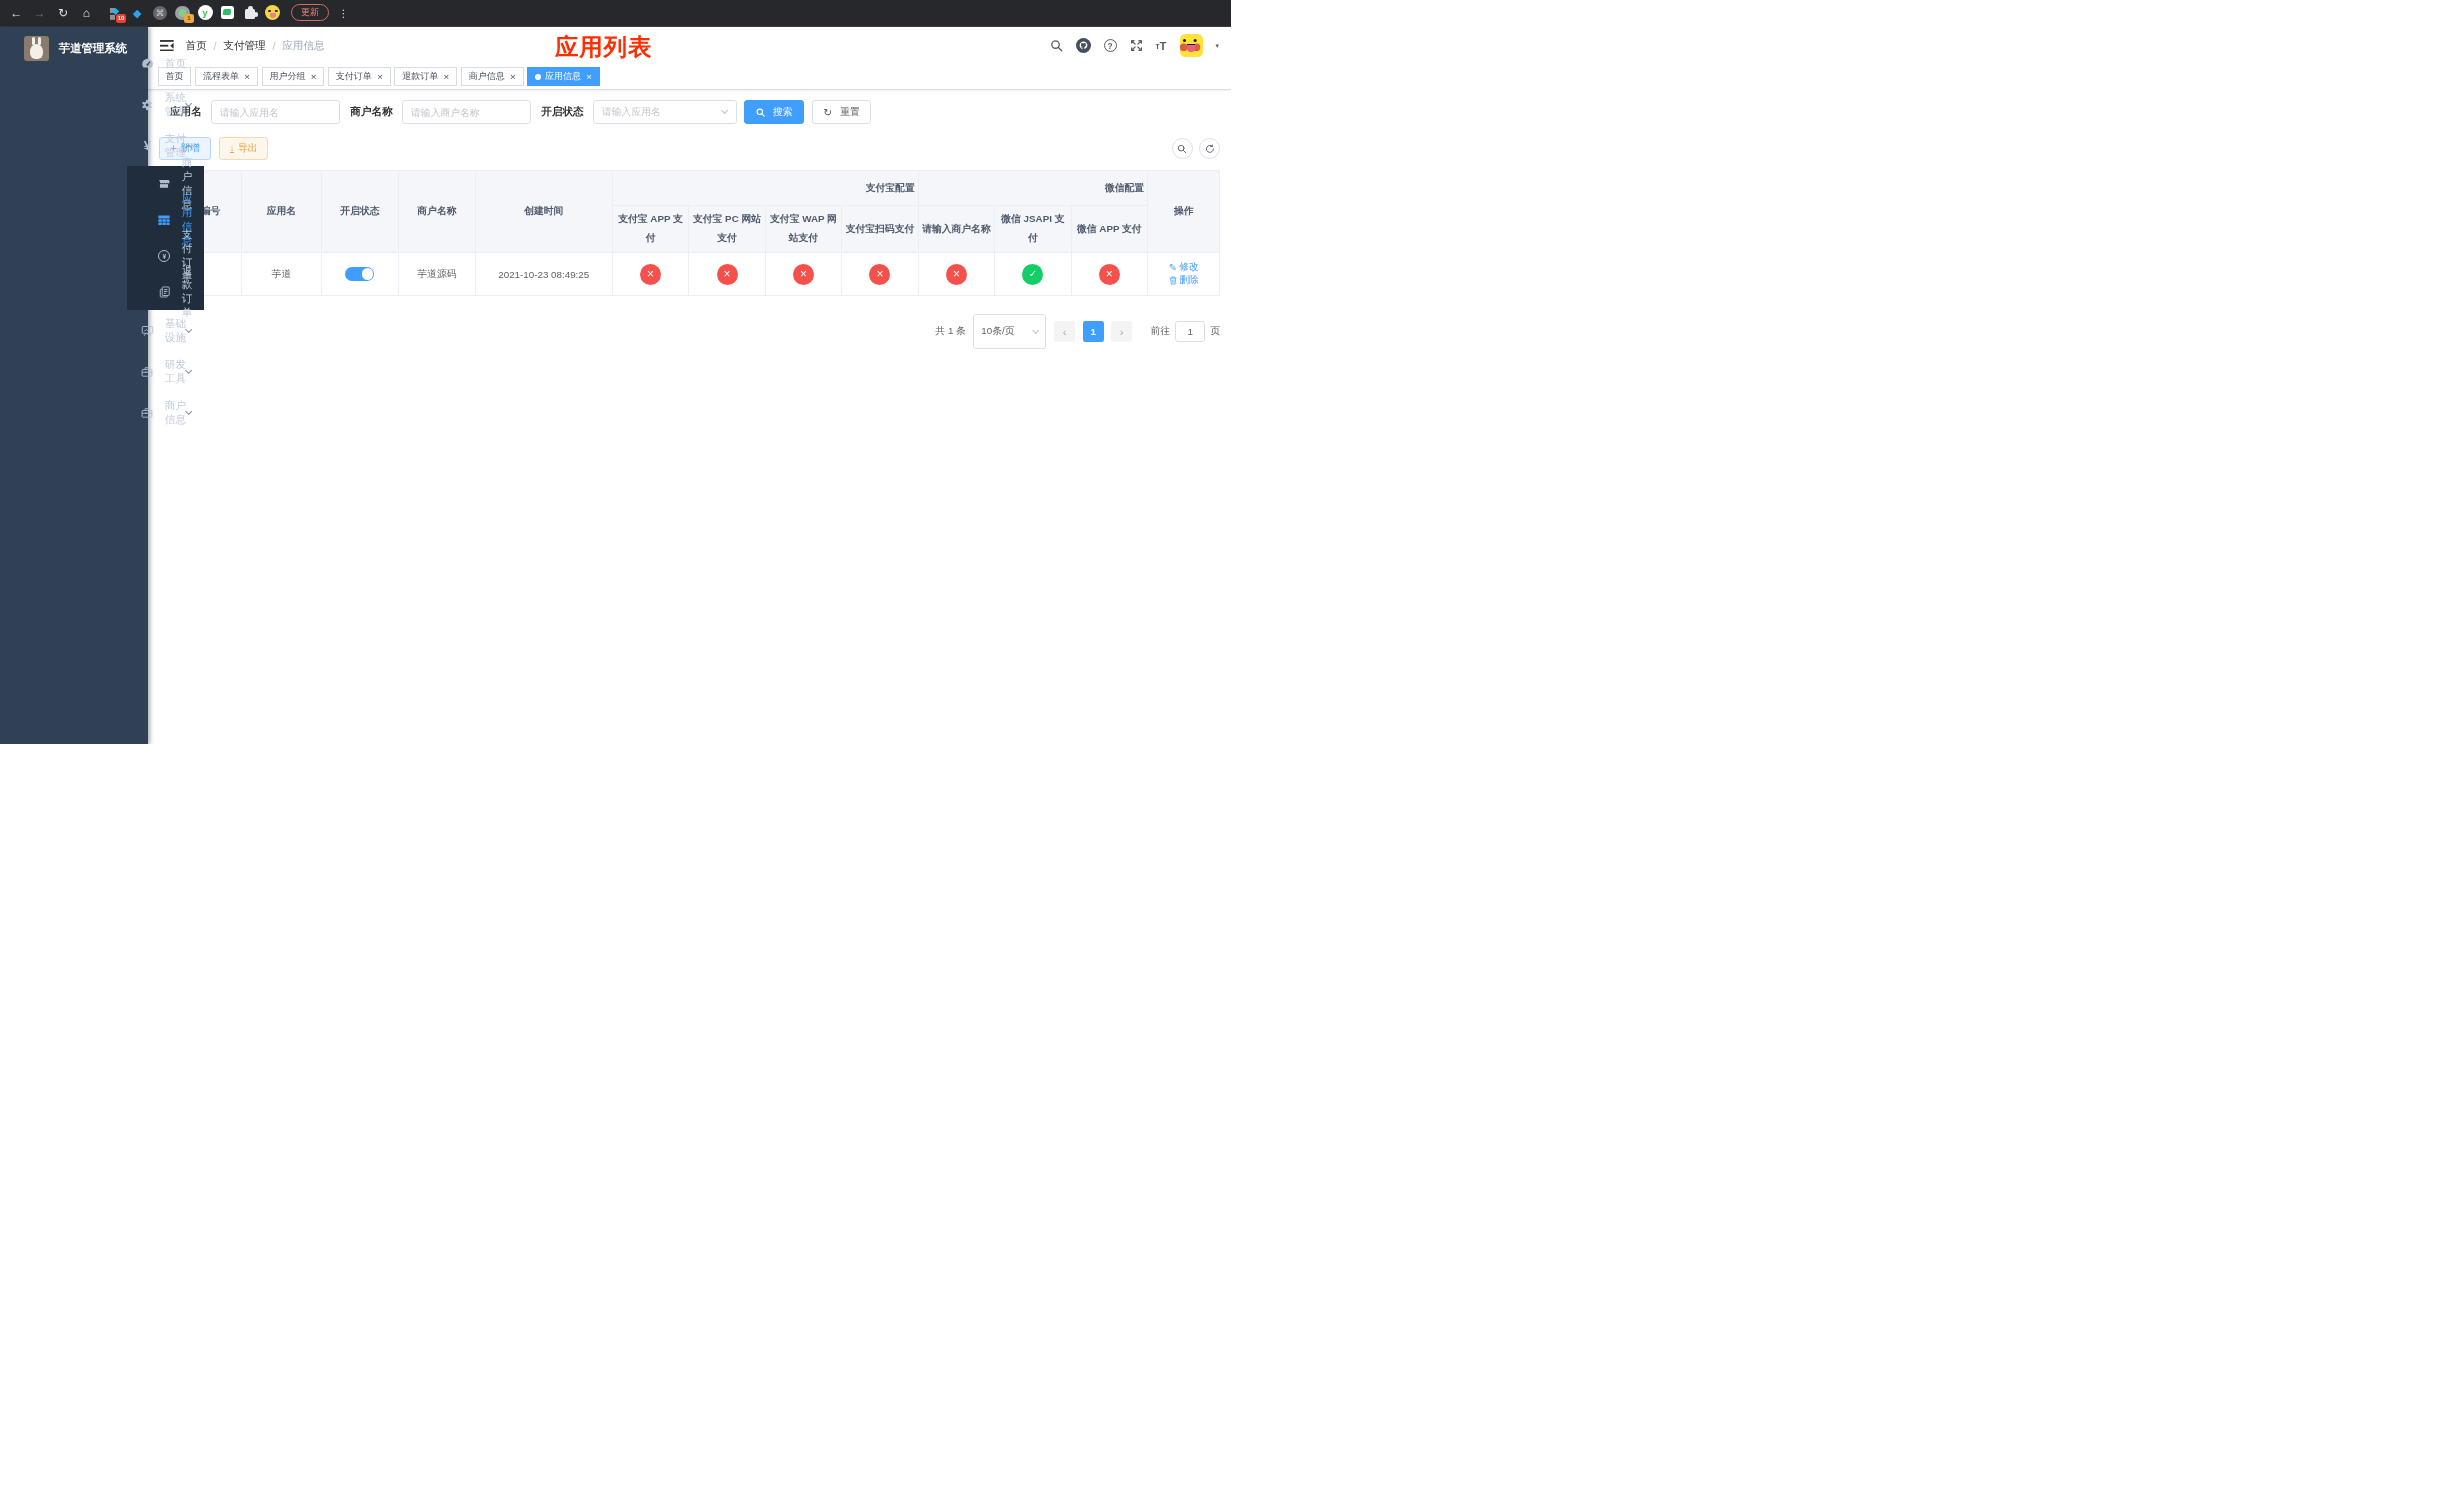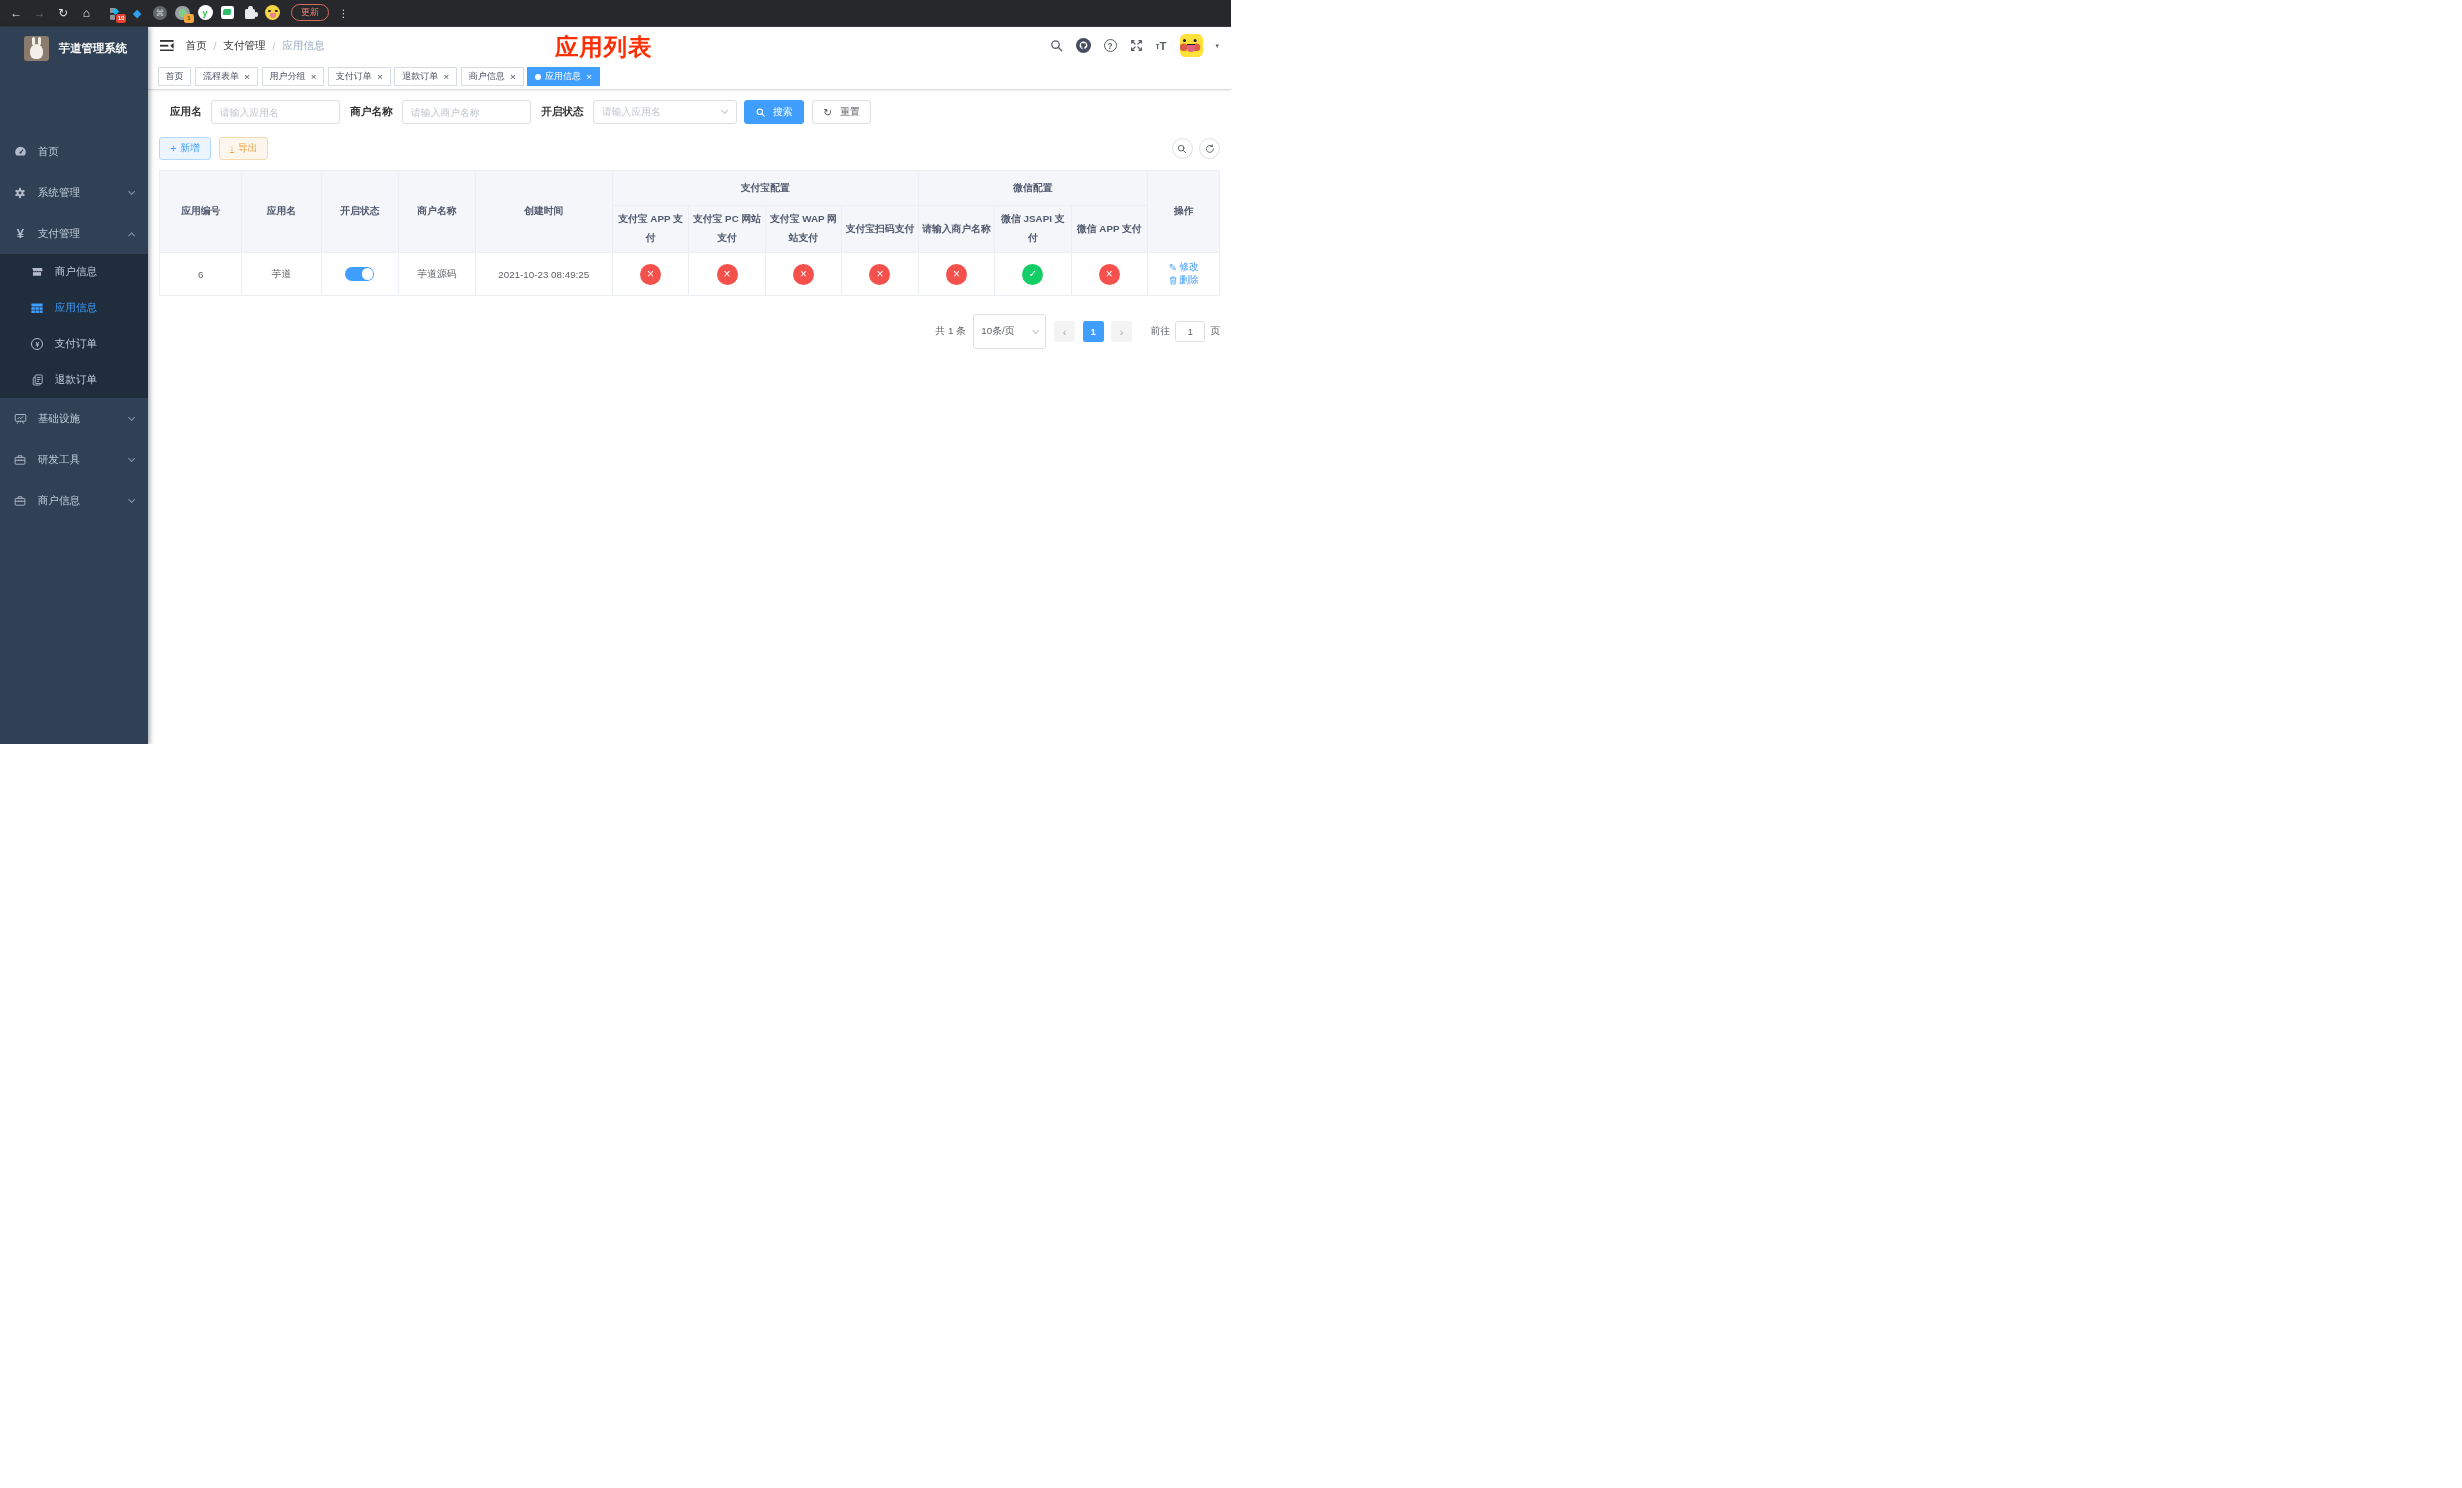--- a/index.html
+++ b/index.html
@@ -52,21 +52,21 @@
   .ext-smiley::after { content:""; position:absolute; left:4.5px; bottom:2.3px; width:6px; height:4.5px;
     border-radius:0 0 6px 6px; background:#e4848c; }
   .update-btn { height:16.7px; border-radius:9px; border:1.1px solid #d96b5f; color:#f08478;
     background:transparent; font-size:9px; padding:0 9px; margin-left:7.6px; cursor:pointer;
     font-family:inherit; flex:none; }
   .dots { color:#dfe1e5; font-size:10.6px; margin:0 3px 0 6px; cursor:pointer; }
 
   
   .app { display:flex; height:718px; }
   .sidebar { width:148px; flex:none; background:#304156; color:#bfcbd9; z-index:2;
-    box-shadow:1.5px 0 4.5px rgba(0,21,41,.35); display:flex; flex-direction:column;gap:44px; }
+    box-shadow:1.5px 0 4.5px rgba(0,21,41,.35); display:flex; flex-direction:row; }
   .logo { height:44px; display:flex; align-items:center; padding-left:24px; gap:9.8px; }
   .logo-img { width:25px; height:25px; border-radius:3px; background:#8a7b6c; position:relative; overflow:hidden; flex:none; }
   .logo-img::before { content:""; position:absolute; left:6px; top:7.6px; width:13px; height:15px;
     border-radius:50% 50% 40% 40%; background:#f3efe9; }
   .logo-img::after { content:""; position:absolute; left:7.6px; top:0.8px; width:3px; height:8.3px;
     border-radius:2.3px; background:#f3efe9; box-shadow:6px 0 0 #f3efe9; }
   .logo-title { color:#fff; font-size:11.4px; font-weight:700; white-space:nowrap; }
   .menu { flex:1; padding-top:16.7px; }
   .mi { height:41px; display:flex; align-items:center; padding:0 12px; font-size:10.6px;
     cursor:pointer; position:relative; }
@@ -147,21 +147,21 @@
   .dl { border-bottom:1.1px solid currentColor; line-height:.95; display:inline-block; font-size:9px; }
   .tool-right { margin-left:auto; display:flex; gap:6.8px; }
   .circle-btn { width:21px; height:21px; border-radius:50%; border:0.8px solid #dcdfe6; background:#fff;
     color:#5f6368; display:flex; align-items:center; justify-content:center; cursor:pointer; }
 
   
   table { width:100%; border-collapse:collapse; table-layout:fixed; }
   th, td { border:0.8px solid #ebeef5; text-align:center; }
   thead th { background:#f4f6fa; color:#515a6e; font-weight:700; font-size:9.8px;
     line-height:1.9; padding:4.5px 3px; }
-  th.grp { height:35px; }
+  th.grp { height:35px;text-align:right; }
   tr.subrow th { height:45px; }
   tbody td { height:43px; font-size:9.8px; color:#606266; background:#fff; }
   .status-circle { width:21px; height:21px; border-radius:50%; display:inline-flex;
     align-items:center; justify-content:center; color:#fff; vertical-align:middle; }
   .status-circle[data-state="fail"] { background:#f4514d; }
   .status-circle[data-state="success"] { background:#13ce66; }
   .status-circle[data-state="fail"]::after { content:"×"; font-size:12px; line-height:1; }
   .status-circle[data-state="success"]::after { content:"✓"; font-size:9.8px; line-height:1; }
   .toggle { width:29px; height:14.4px; border-radius:7.6px; display:inline-block; position:relative;
     vertical-align:middle; cursor:pointer; }

